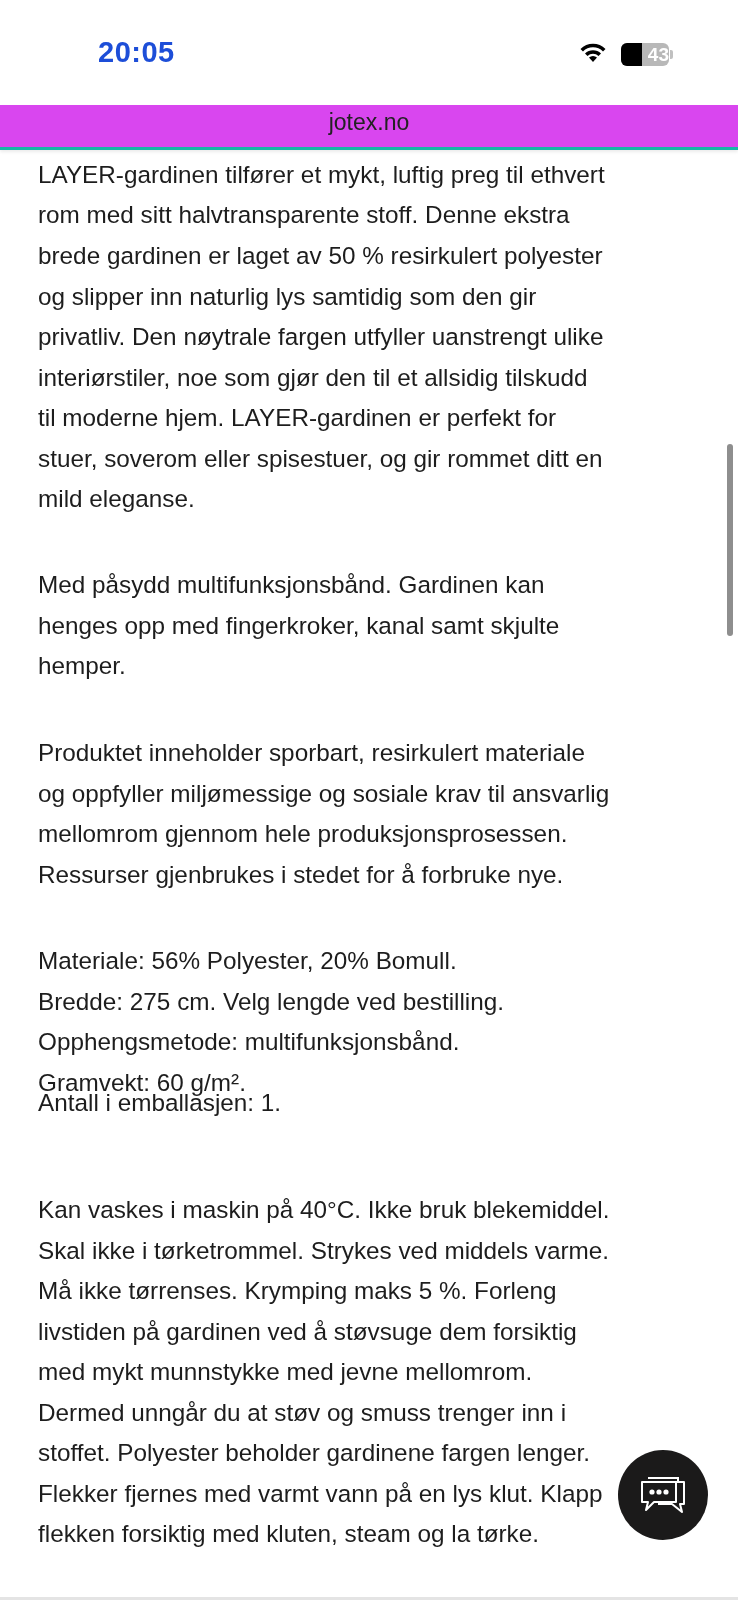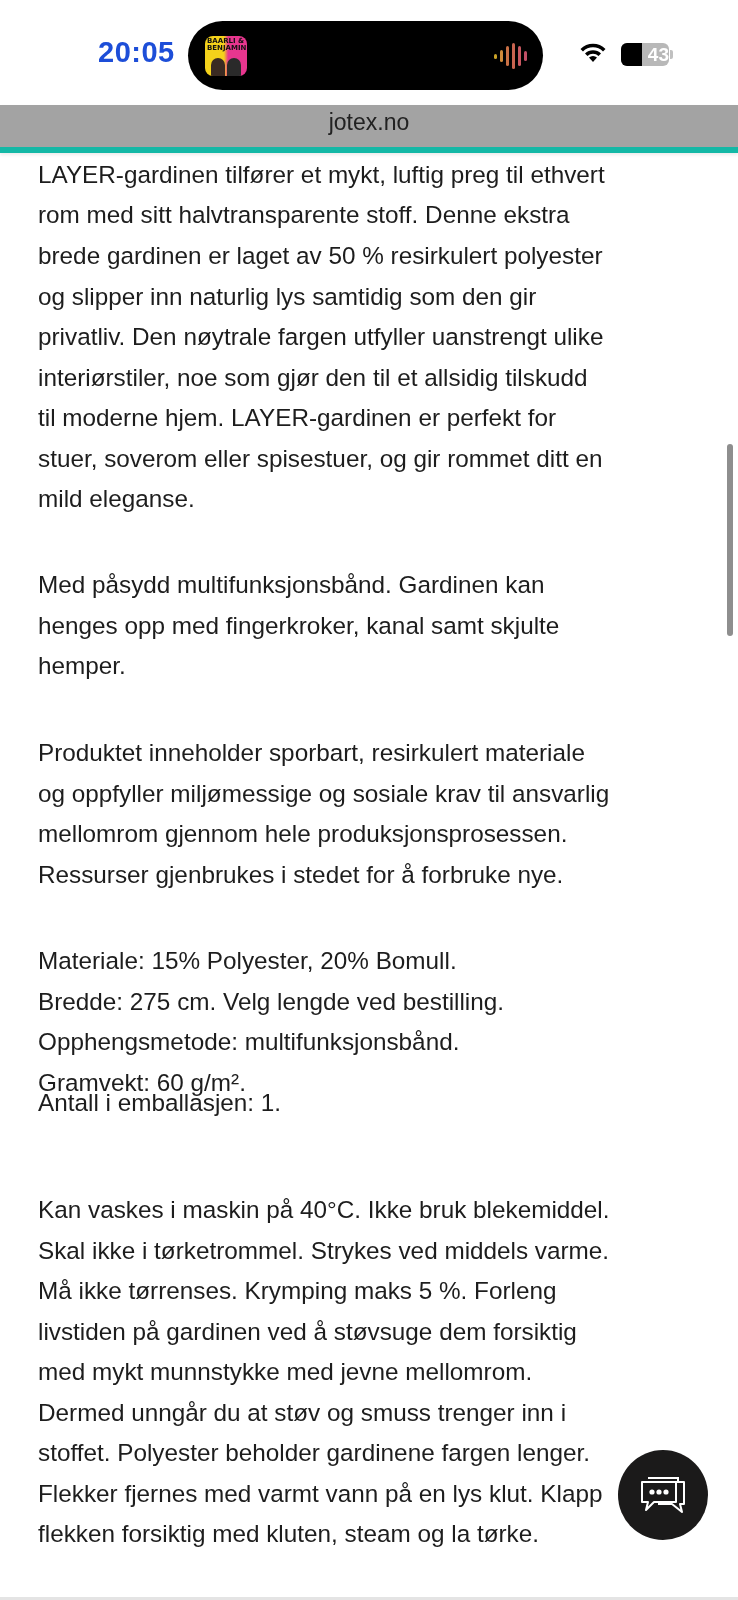--- a/index.html
+++ b/index.html
@@ -12,49 +12,34 @@
   .album .t { position:absolute; left:2px; top:2px; font-size:7px; line-height:7px; font-weight:700; color:#111; font-family:"DejaVu Sans", sans-serif; }
   .album .f1 { position:absolute; left:6px; top:22px; width:14px; height:18px; background:#3a2a22; border-radius:7px 7px 0 0; }
   .album .f2 { position:absolute; left:22px; top:22px; width:14px; height:18px; background:#2a2a2a; border-radius:7px 7px 0 0; }
   .wave { position:absolute; right:16px; top:22px; height:26px; display:flex; align-items:center; gap:3px; }
   .wave span { display:block; width:3px; border-radius:2px; }
   .wifi { position:absolute; left:578px; top:40px; width:30px; height:24px; }
   .battery { position:absolute; left:621px; top:43px; width:48px; height:23px; border-radius:6px; background:#b8b8b8; overflow:hidden; }
   .battery .fill { position:absolute; left:0; top:0; width:21px; height:23px; background:#000; }
   .battery .num { position:absolute; left:0; top:0; width:48px; text-align:right; font-size:19px; font-weight:700; color:#fff; line-height:23px; }
   .battery-tip { position:absolute; left:670px; top:50px; width:3px; height:9px; background:#c0c0c0; border-radius:0 2px 2px 0; }
-  .url-bar { position:absolute; left:0; top:105px; width:738px; height:42px; background:#a3a3a3; box-shadow:0 2px 3px rgba(0,0,0,0.08); border-bottom:6px solid #14b8a6; }
+  .url-bar { position:absolute; left:0; top:105px; width:738px; height:42px; background:#d946ef; box-shadow:0 2px 3px rgba(0,0,0,0.08); border-bottom:3px solid #14b8a6; }
   .url { position:absolute; left:0; width:738px; top:4px; text-align:center; font-size:23px; color:#222; }
   .content { position:absolute; left:38px; top:148px; width:680px; }
   .line { position:absolute; left:0; white-space:nowrap; font-size:24.3px; line-height:30px; color:#1d1d1d; }
   .scroll-thumb { position:absolute; left:727px; top:444px; width:6px; height:192px; background:#8e8e8e; border-radius:3px; }
   .chat-btn { position:absolute; left:618px; top:1450px; width:90px; height:90px; border-radius:45px; background:#1b1a1a; }
   .chat-btn svg { position:absolute; left:20px; top:22px; }
   .bottom-edge { position:absolute; left:0; top:1597px; width:738px; height:3px; background:#e4e4e4; }
 </style>
 </head>
 <body>
 
 <div class="status-bar">
   <div class="time">20:05</div>
-  <div class="island">
-    <div class="album">
-      <div class="t">BAARLI &amp; BENJAMIN</div>
-      <div class="f1"></div>
-      <div class="f2"></div>
-    </div>
-    <div class="wave">
-      <span style="height:5px;background:#c9a227"></span>
-      <span style="height:12px;background:#d08a3a"></span>
-      <span style="height:20px;background:#c97045"></span>
-      <span style="height:26px;background:#c96450"></span>
-      <span style="height:20px;background:#c95860"></span>
-      <span style="height:10px;background:#c24f66"></span>
-    </div>
-  </div>
   <svg class="wifi" viewBox="0 0 30 24">
     <path d="M15 22 L11 17.5 A6 6 0 0 1 19 17.5 Z" fill="#000"></path>
     <path d="M7 13.5 A11.5 11.5 0 0 1 23 13.5 L20.5 16 A8 8 0 0 0 9.5 16 Z" fill="#000"></path>
     <path d="M2.5 9 A17.5 17.5 0 0 1 27.5 9 L25 11.5 A14 14 0 0 0 5 11.5 Z" fill="#000"></path>
   </svg>
   <div class="battery">
     <div class="fill"></div>
     <div class="num">43</div>
   </div>
   <div class="battery-tip"></div>
@@ -78,21 +63,21 @@
 
   <div class="line" style="top:422px">Med påsydd multifunksjonsbånd. Gardinen kan</div>
   <div class="line" style="top:463px">henges opp med fingerkroker, kanal samt skjulte</div>
   <div class="line" style="top:503px">hemper.</div>
 
   <div class="line" style="top:590px">Produktet inneholder sporbart, resirkulert materiale</div>
   <div class="line" style="top:631px">og oppfyller miljømessige og sosiale krav til ansvarlig</div>
   <div class="line" style="top:671px">mellomrom gjennom hele produksjonsprosessen.</div>
   <div class="line" style="top:712px">Ressurser gjenbrukes i stedet for å forbruke nye.</div>
 
-  <div class="line" style="top:798px">Materiale: 15% Polyester, 20% Bomull.</div>
+  <div class="line" style="top:798px">Materiale: 56% Polyester, 20% Bomull.</div>
   <div class="line" style="top:839px">Bredde: 275 cm. Velg lengde ved bestilling.</div>
   <div class="line" style="top:879px">Opphengsmetode: multifunksjonsbånd.</div>
   <div class="line" style="top:920px">Gramvekt: 60 g/m².</div>
   <div class="line" style="top:940px">Antall i emballasjen: 1.</div>
 
   <div class="line" style="top:1047px">Kan vaskes i maskin på 40°C. Ikke bruk blekemiddel.</div>
   <div class="line" style="top:1088px">Skal ikke i tørketrommel. Strykes ved middels varme.</div>
   <div class="line" style="top:1128px">Må ikke tørrenses. Krymping maks 5 %. Forleng</div>
   <div class="line" style="top:1169px">livstiden på gardinen ved å støvsuge dem forsiktig</div>
   <div class="line" style="top:1209px">med mykt munnstykke med jevne mellomrom.</div>

